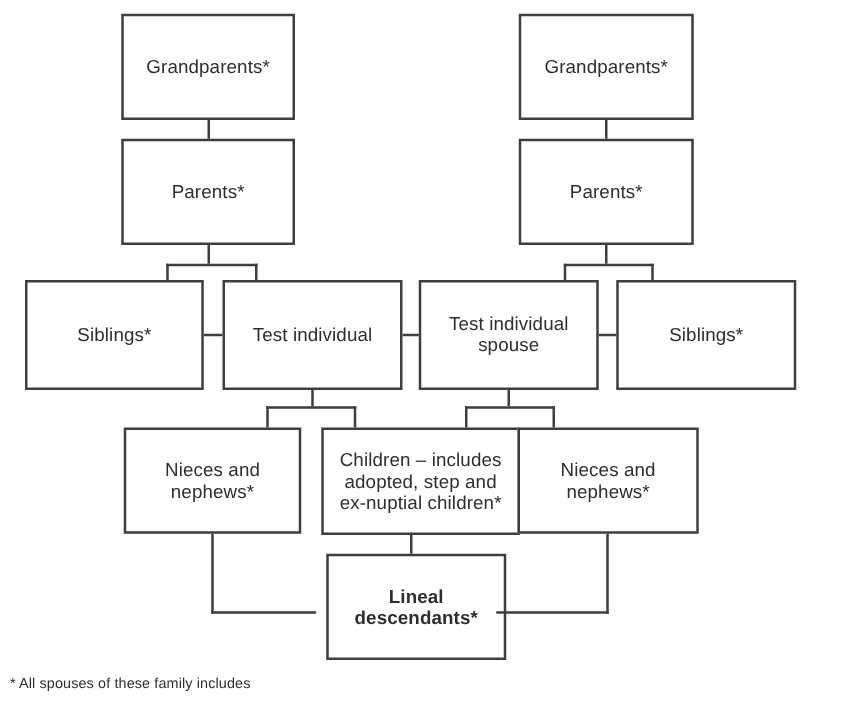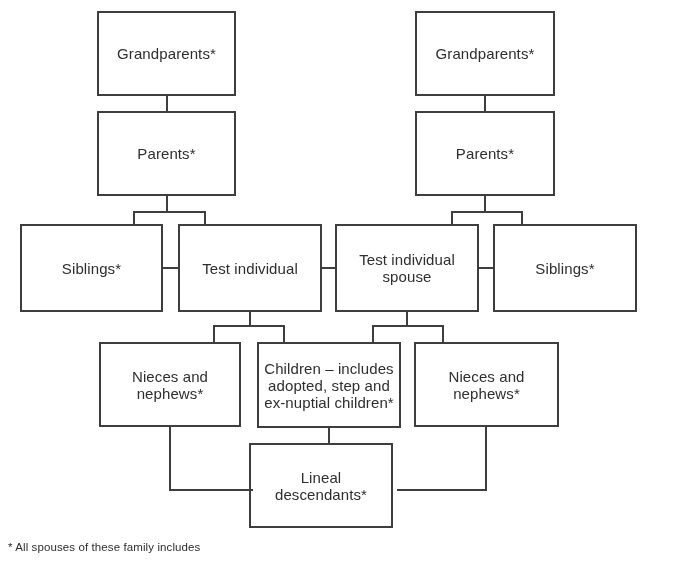--- a/index.html
+++ b/index.html
@@ -58,27 +58,27 @@
   <div class="node" style="left:415px; top:111px; width:140px; height:85px;">Parents*</div>
 
   <div class="node" style="left:20px; top:224px; width:143px; height:88px;">Siblings*</div>
   <div class="node" style="left:178px; top:224px; width:144px; height:88px;">Test individual</div>
   <div class="node" style="left:335px; top:224px; width:144px; height:88px;">Test individual
 spouse</div>
   <div class="node" style="left:493px; top:224px; width:144px; height:88px;">Siblings*</div>
 
   <div class="node" style="left:99px; top:342px; width:142px; height:85px;">Nieces and
 nephews*</div>
-  <div class="node" style="left:257px; top:342px; width:144px; height:86px;">Children – includes
+  <div class="node" style="left:257px; top:342px; width:159px; height:86px;">Children – includes
 adopted, step and
 ex-nuptial children*</div>
   <div class="node" style="left:414px; top:342px; width:145px; height:85px;">Nieces and
 nephews*</div>
 
-  <div class="node" style="left:249px; top:443px; width:144px; height:85px;">Lineal
+  <div class="node" style="left:261px; top:443px; width:144px; height:85px;font-weight:bold;">Lineal
 descendants*</div>
 
   <div class="line" style="left:166px; top:96px; width:2px; height:15px;"></div>
   <div class="line" style="left:484px; top:96px; width:2px; height:15px;"></div>
 
   <div class="line" style="left:166px; top:196px; width:2px; height:15px;"></div>
   <div class="line" style="left:133px; top:211px; width:73px; height:2px;"></div>
   <div class="line" style="left:133px; top:211px; width:2px; height:13px;"></div>
   <div class="line" style="left:204px; top:211px; width:2px; height:13px;"></div>
 

